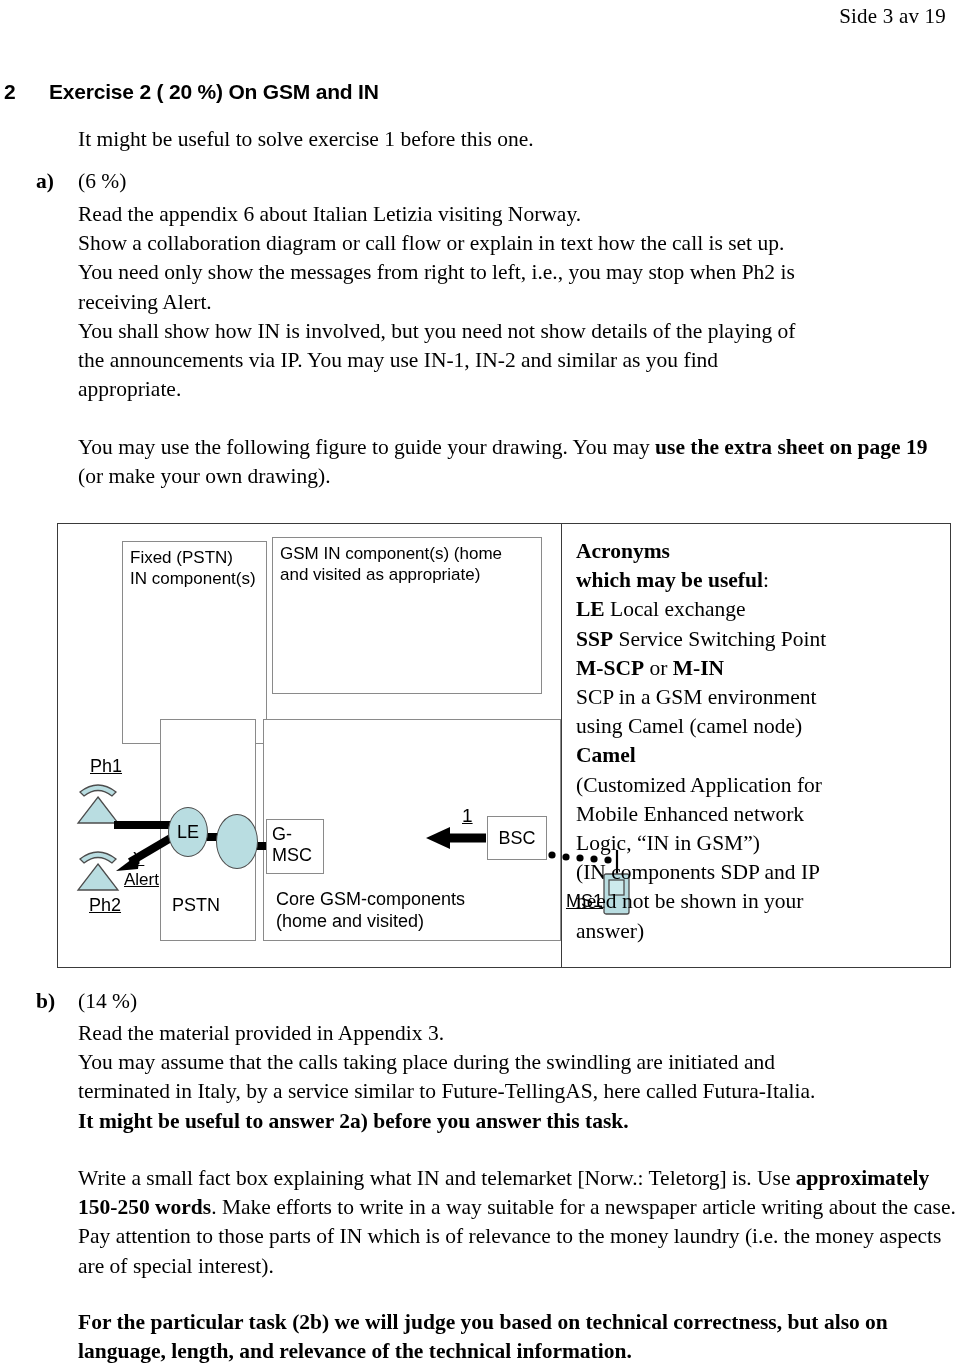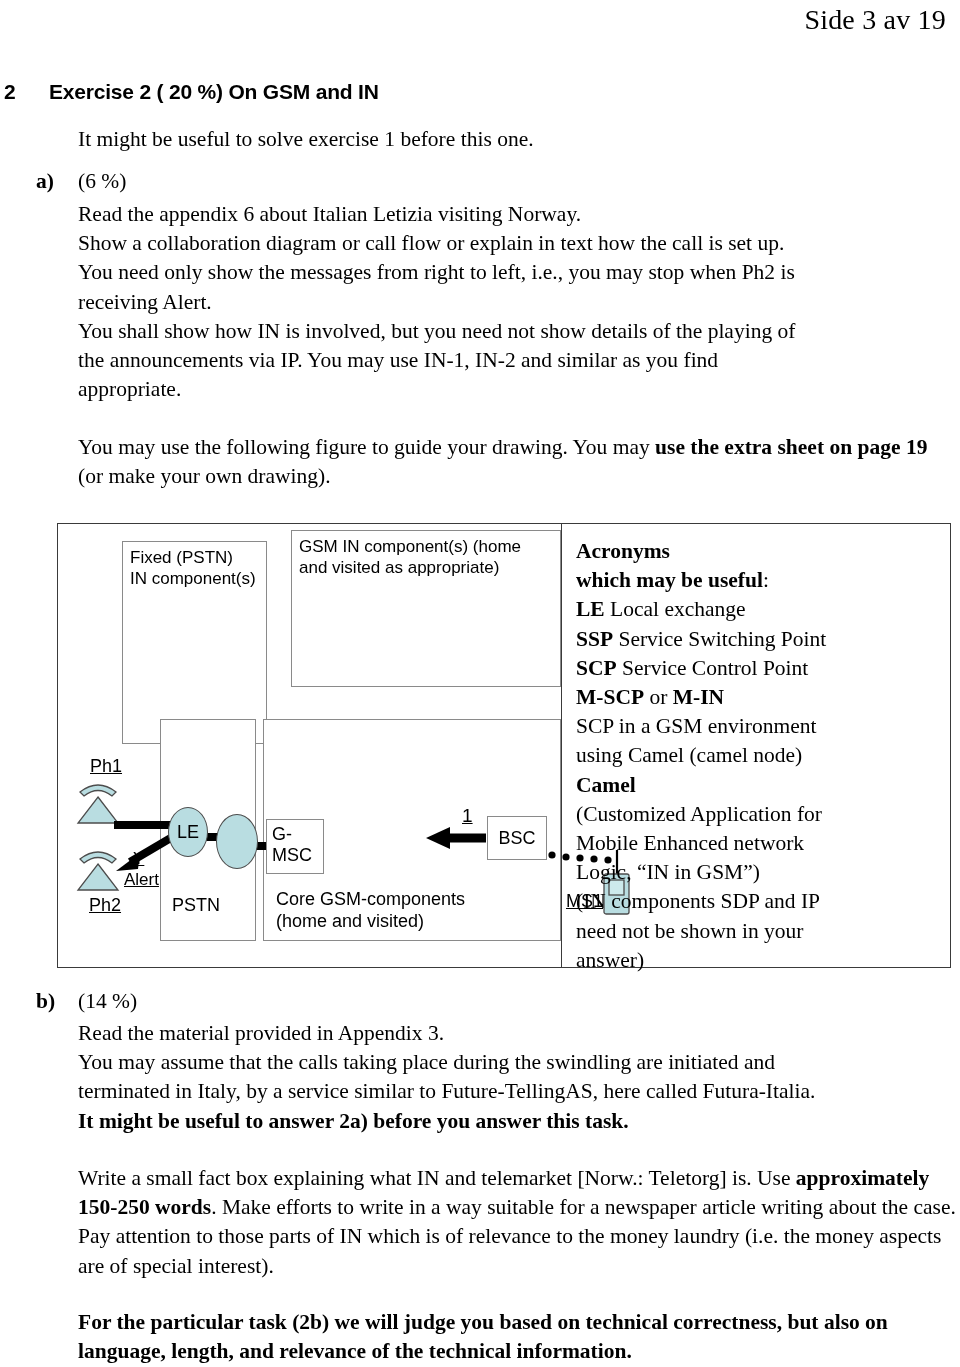--- a/index.html
+++ b/index.html
@@ -11,21 +11,21 @@
     font-family: "Liberation Serif", "DejaVu Serif", serif;
     color: #000000;
     position: relative;
     overflow: hidden;
   }
 
   
   .page-header {
     position: absolute;
     top: 4px; right: 14px;
-    font-size: 28px;
+    font-size: 21px;
     font-family: "Liberation Serif", serif;
     letter-spacing: 0.2px;
   }
 
   
   .section-heading {
     position: absolute;
     top: 80px; left: 4px; right: 20px;
     font-family: "Liberation Sans", sans-serif;
     font-weight: bold;
@@ -87,21 +87,21 @@
     font-family: "Liberation Sans", sans-serif;
     font-size: 17px;
     line-height: 21px;
     color: #000;
     padding: 5px 7px;
     white-space: pre-line;
   }
 
   
   #box-fixed-in { left: 64px;  top: 17px;  width: 145px; height: 203px; }
-  #box-gsm-in   { left: 214px; top: 6px;  width: 270px; height: 157px; margin-left: 19px; }
+  #box-gsm-in   { left: 214px; top: 13px;  width: 270px; height: 157px; }
 
   
   #box-pstn     { left: 102px; top: 195px; width: 96px;  height: 222px; }
   #box-core     { left: 205px; top: 195px; width: 298px; height: 222px; }
 
   .zone-name {
     position: absolute;
     font-family: "Liberation Sans", sans-serif;
     font-size: 18px;
     line-height: 22px;
@@ -272,21 +272,20 @@
   <div class="dg-label" id="lbl-y">Y</div>
   <div class="dg-label" id="lbl-alert">Alert</div>
   <div class="dg-label" id="lbl-one">1</div>
   <div class="dg-label" id="lbl-ms1">MS1</div>
 
   <div id="acronyms-panel">
     <div><b>Acronyms</b></div>
     <div><b>which may be useful</b><span>:</span></div>
     <div><b>LE</b><span>   Local exchange</span></div>
     <div><b>SSP</b><span> Service Switching Point</span></div>
-    <div><b>SCP</b><span> Service Control Point</span></div>
     <div><b>M-SCP</b><span> or </span><b>M-IN</b></div>
     <div>SCP in a GSM environment</div>
     <div>using Camel (camel node)</div>
     <div><b>Camel</b></div>
     <div>(Customized Application for</div>
     <div>Mobile Enhanced network</div>
     <div>Logic,  “IN in GSM”)</div>
     <div>(IN components SDP and IP</div>
     <div>need not be shown in your</div>
     <div>answer)</div>

